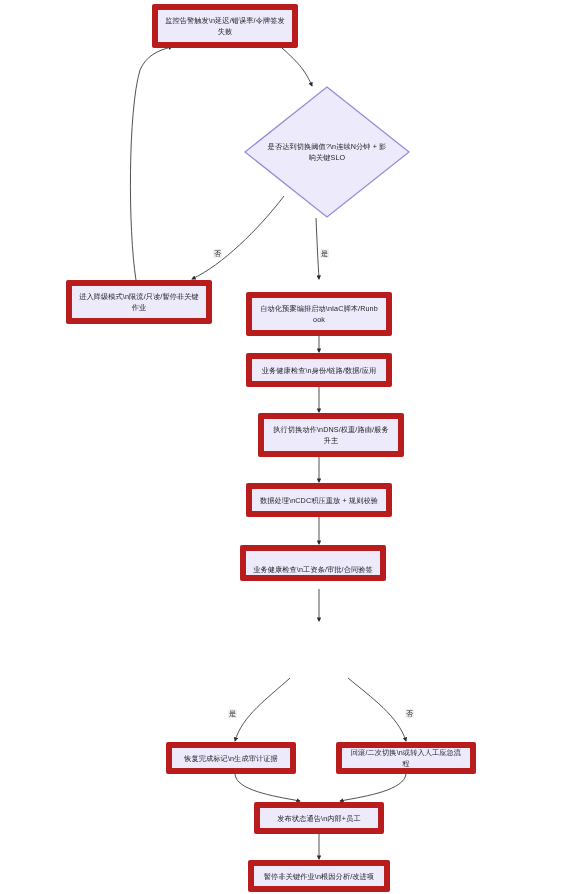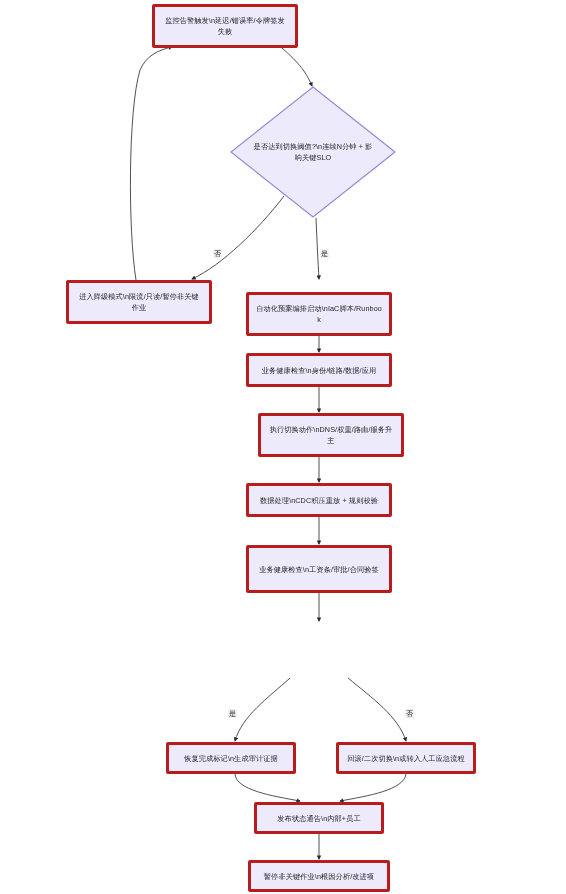--- a/index.html
+++ b/index.html
@@ -26,21 +26,21 @@
     left: 0;
     top: 0;
     width: 566px;
     height: 894px;
     pointer-events: none;
   }
   .node {
     position: absolute;
     box-sizing: border-box;
     background: #ECEAFB;
-    border: 3px solid #b91c1c;
+    border: 6px solid #b91c1c;
     border-radius: 2px;
     display: flex;
     align-items: center;
     justify-content: center;
     text-align: center;
   }
   .node-label {
     font-size: 7.2px;
     line-height: 11px;
     color: #1f1f22;
@@ -124,21 +124,21 @@
       <path d="M 406 774 C 404 790, 368 796, 340 801"></path>
 
       <path d="M 319 834 L 319 859"></path>
     </g>
   </svg>
 
   <div class="node" style="left:152px; top:4px; width:146px; height:44px;">
     <div class="node-label">监控告警触发\n延迟/错误率/令牌签发失败</div>
   </div>
 
-  <div class="decision" style="left:230px; top:86px; width:166px; height:132px;align-items:center;">
+  <div class="decision" style="left:244px; top:86px; width:166px; height:132px;align-items:center;">
     <svg class="diamond-shape" viewBox="0 0 166 132" preserveAspectRatio="none">
       <polygon points="83,1 165,66 83,131 1,66" fill="#ECEAFB" stroke="#9A86D9" stroke-width="1.2"></polygon>
     </svg>
     <div class="decision-label" style="width:120px;">是否达到切换阈值?\n连续N分钟 + 影响关键SLO</div>
   </div>
 
   <div class="node" style="left:66px; top:280px; width:146px; height:44px;">
     <div class="node-label">进入降级模式\n限流/只读/暂停非关键作业</div>
   </div>
 
@@ -151,21 +151,21 @@
   </div>
 
   <div class="node" style="left:258px; top:413px; width:146px; height:44px;">
     <div class="node-label">执行切换动作\nDNS/权重/路由/服务升主</div>
   </div>
 
   <div class="node" style="left:246px; top:483px; width:146px; height:34px;">
     <div class="node-label">数据处理\nCDC积压重放 + 规则校验</div>
   </div>
 
-  <div class="node" style="left:246px; top:545px; width:146px; height:48px;">
+  <div class="node" style="left:240px; top:545px; width:146px; height:36px;align-items:flex-end;">
     <div class="node-label">业务健康检查\n工资条/审批/合同验签</div>
   </div>
 
 
   <div class="node" style="left:166px; top:742px; width:130px; height:32px;">
     <div class="node-label">恢复完成标记\n生成审计证据</div>
   </div>
 
   <div class="node" style="left:336px; top:742px; width:140px; height:32px;">
     <div class="node-label">回滚/二次切换\n或转入人工应急流程</div>

